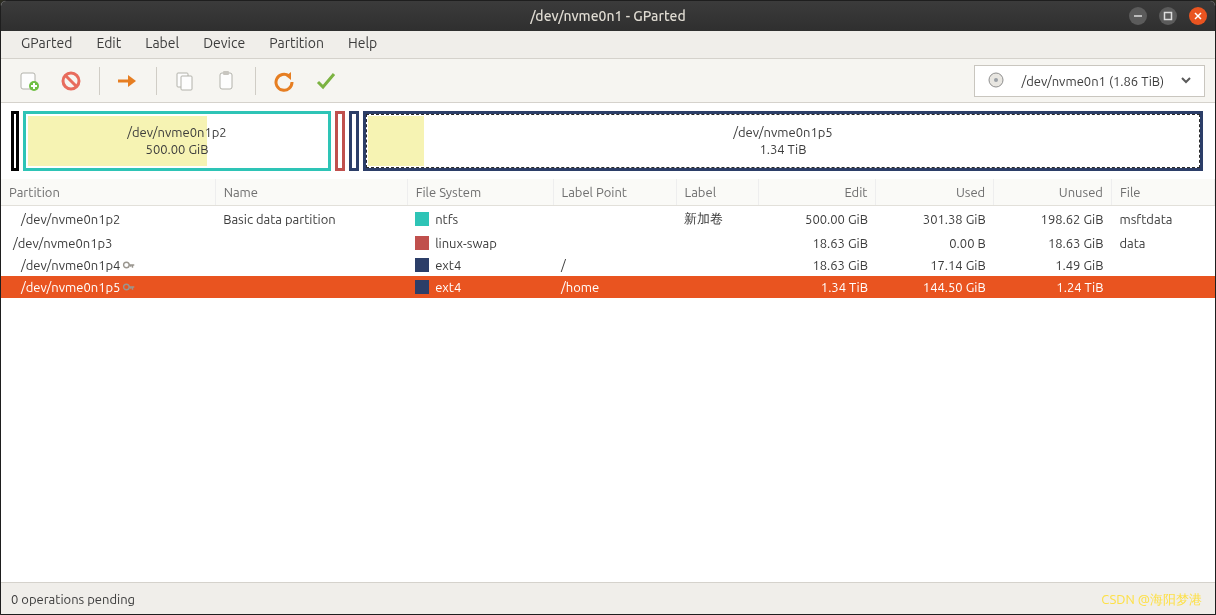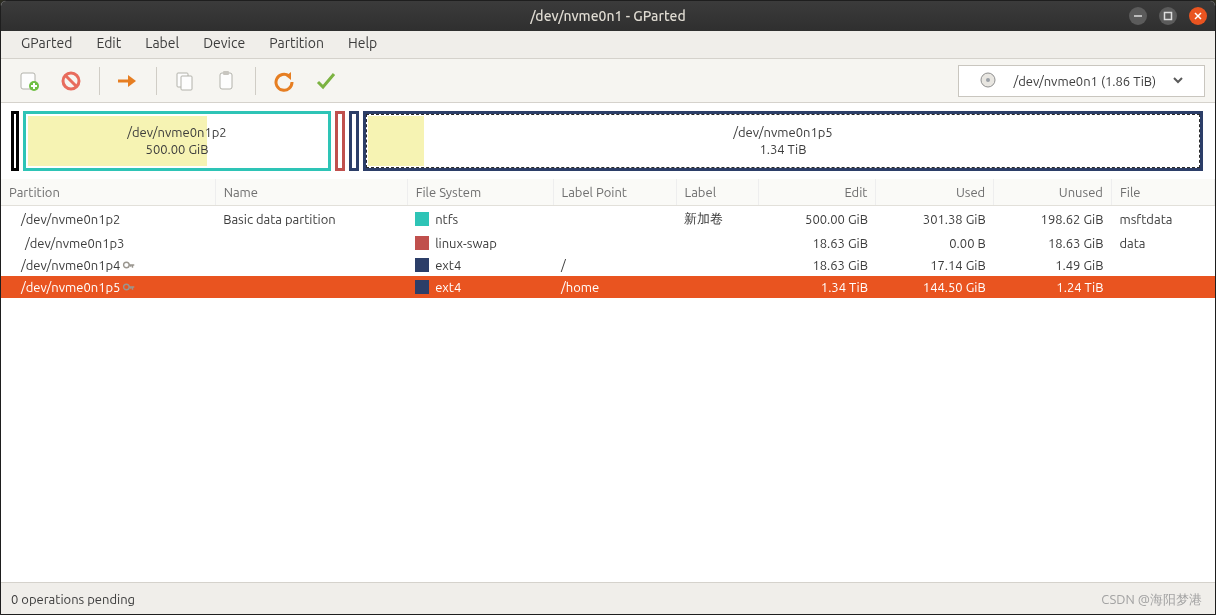--- a/index.html
+++ b/index.html
@@ -13,42 +13,42 @@
   .wb { width:18px; height:18px; border-radius:50%; background:#5b5b5b; display:flex; align-items:center; justify-content:center; color:#ddd; font-size:11px; cursor:pointer;}
   .wb.close { background:#e95420; color:#fff;}
   .wb svg { width:10px; height:10px; }
   
   .menubar { height:28px; display:flex; align-items:flex-start; padding:0 10px; gap:4px; background:#f0eeea; border-bottom:1px solid #d5d2cc;}
   .menubar .item { padding:4px 10px; cursor:pointer; font-size:14px;}
   
   .toolbar { height:44px; display:flex; align-items:center; padding:0 10px; gap:6px; background:#f6f5f1; border-bottom:1px solid #d5d2cc;}
   .tb-btn { width:36px; height:36px; display:flex; align-items:center; justify-content:center; cursor:pointer; border-radius:3px;}
   .tb-sep { width:1px; height:28px; background:#d0cdc6; margin:0 4px;}
-  .device-combo { margin-left:auto; display:flex; align-items:center; border:1px solid #c9c6bf; background:#fff; height:32px; padding:0 20px; gap:16px; cursor:pointer; min-width:220px;}
+  .device-combo { margin-left:auto; display:flex; align-items:center; border:1px solid #c9c6bf; background:#fff; height:32px; padding:0 12px; gap:16px; cursor:pointer; min-width:220px;}
   .device-combo .arrow{ margin-left:auto; color:#5a5a5a; }
   
   .part-map { height:76px; display:flex; align-items:stretch; padding:8px 10px; gap:4px; background:#fff;}
   .pm { border:2px solid #333; position:relative; display:flex; align-items:center; justify-content:center; overflow:hidden;}
   .pm-fill { position:absolute; left:2px; top:2px; bottom:2px; background:#f6f3b3;}
   .pm-label { position:relative; text-align:center; font-size:13px; line-height:1.3;}
   .pm-sel-dash { outline:1px dashed #2a2a2a; outline-offset:-4px;}
   
   .table-wrap { flex:1; background:#fff; overflow:auto;}
   table { width:100%; border-collapse:collapse; font-size:13px;}
   thead th { text-align:left; font-weight:400; color:#6f6f6f; padding:6px 8px; border-bottom:1px solid #e2e0da; border-right:1px solid #eee; background:#fafaf7;}
   tbody td { padding:4px 8px; white-space:nowrap;}
   tbody tr.selected { background:#e95420; color:#fff;}
   .fs-swatch { display:inline-block; width:14px; height:14px; vertical-align:-2px; margin-right:6px;}
   .key-icon { display:inline-block; width:14px; height:14px; vertical-align:-2px; margin-left:2px;}
   .warn-icon { display:inline-block; width:14px; height:14px; vertical-align:-2px; margin-left:2px;}
   .right { text-align:right;}
   
   .statusbar { height:32px; display:flex; align-items:center; padding:0 10px; font-size:13px; background:#f0eeea; border-top:1px solid #d5d2cc;}
   
-  .watermark { position:absolute; right:14px; bottom:6px; color:#a3a3a3; font-size:13px;}
+  .watermark { position:absolute; right:14px; bottom:6px; color:#fde047; font-size:13px;}
   thead th.right{ text-align:right;}
 </style>
 </head>
 <body>
 
 <div class="window">
 
   <div class="titlebar">
     <span class="title">/dev/nvme0n1 - GParted</span>
     <div class="winbtns">
@@ -184,21 +184,21 @@
             <td>Basic data partition</td>
             <td><span class="fs-swatch" style="background:#2ec4b6"></span>ntfs</td>
             <td></td>
             <td>新加卷</td>
             <td class="right">500.00 GiB</td>
             <td class="right">301.38 GiB</td>
             <td class="right">198.62 GiB</td>
             <td>msftdata</td>
           </tr>
           <tr>
-            <td style="padding-left:24px">/dev/nvme0n1p3</td>
+            <td style="padding-left:12px">/dev/nvme0n1p3</td>
             <td></td>
             <td><span class="fs-swatch" style="background:#c0504d"></span>linux-swap</td>
             <td></td>
             <td></td>
             <td class="right">18.63 GiB</td>
             <td class="right">0.00 B</td>
             <td class="right">18.63 GiB</td>
             <td>data</td>
           </tr>
           <tr>

